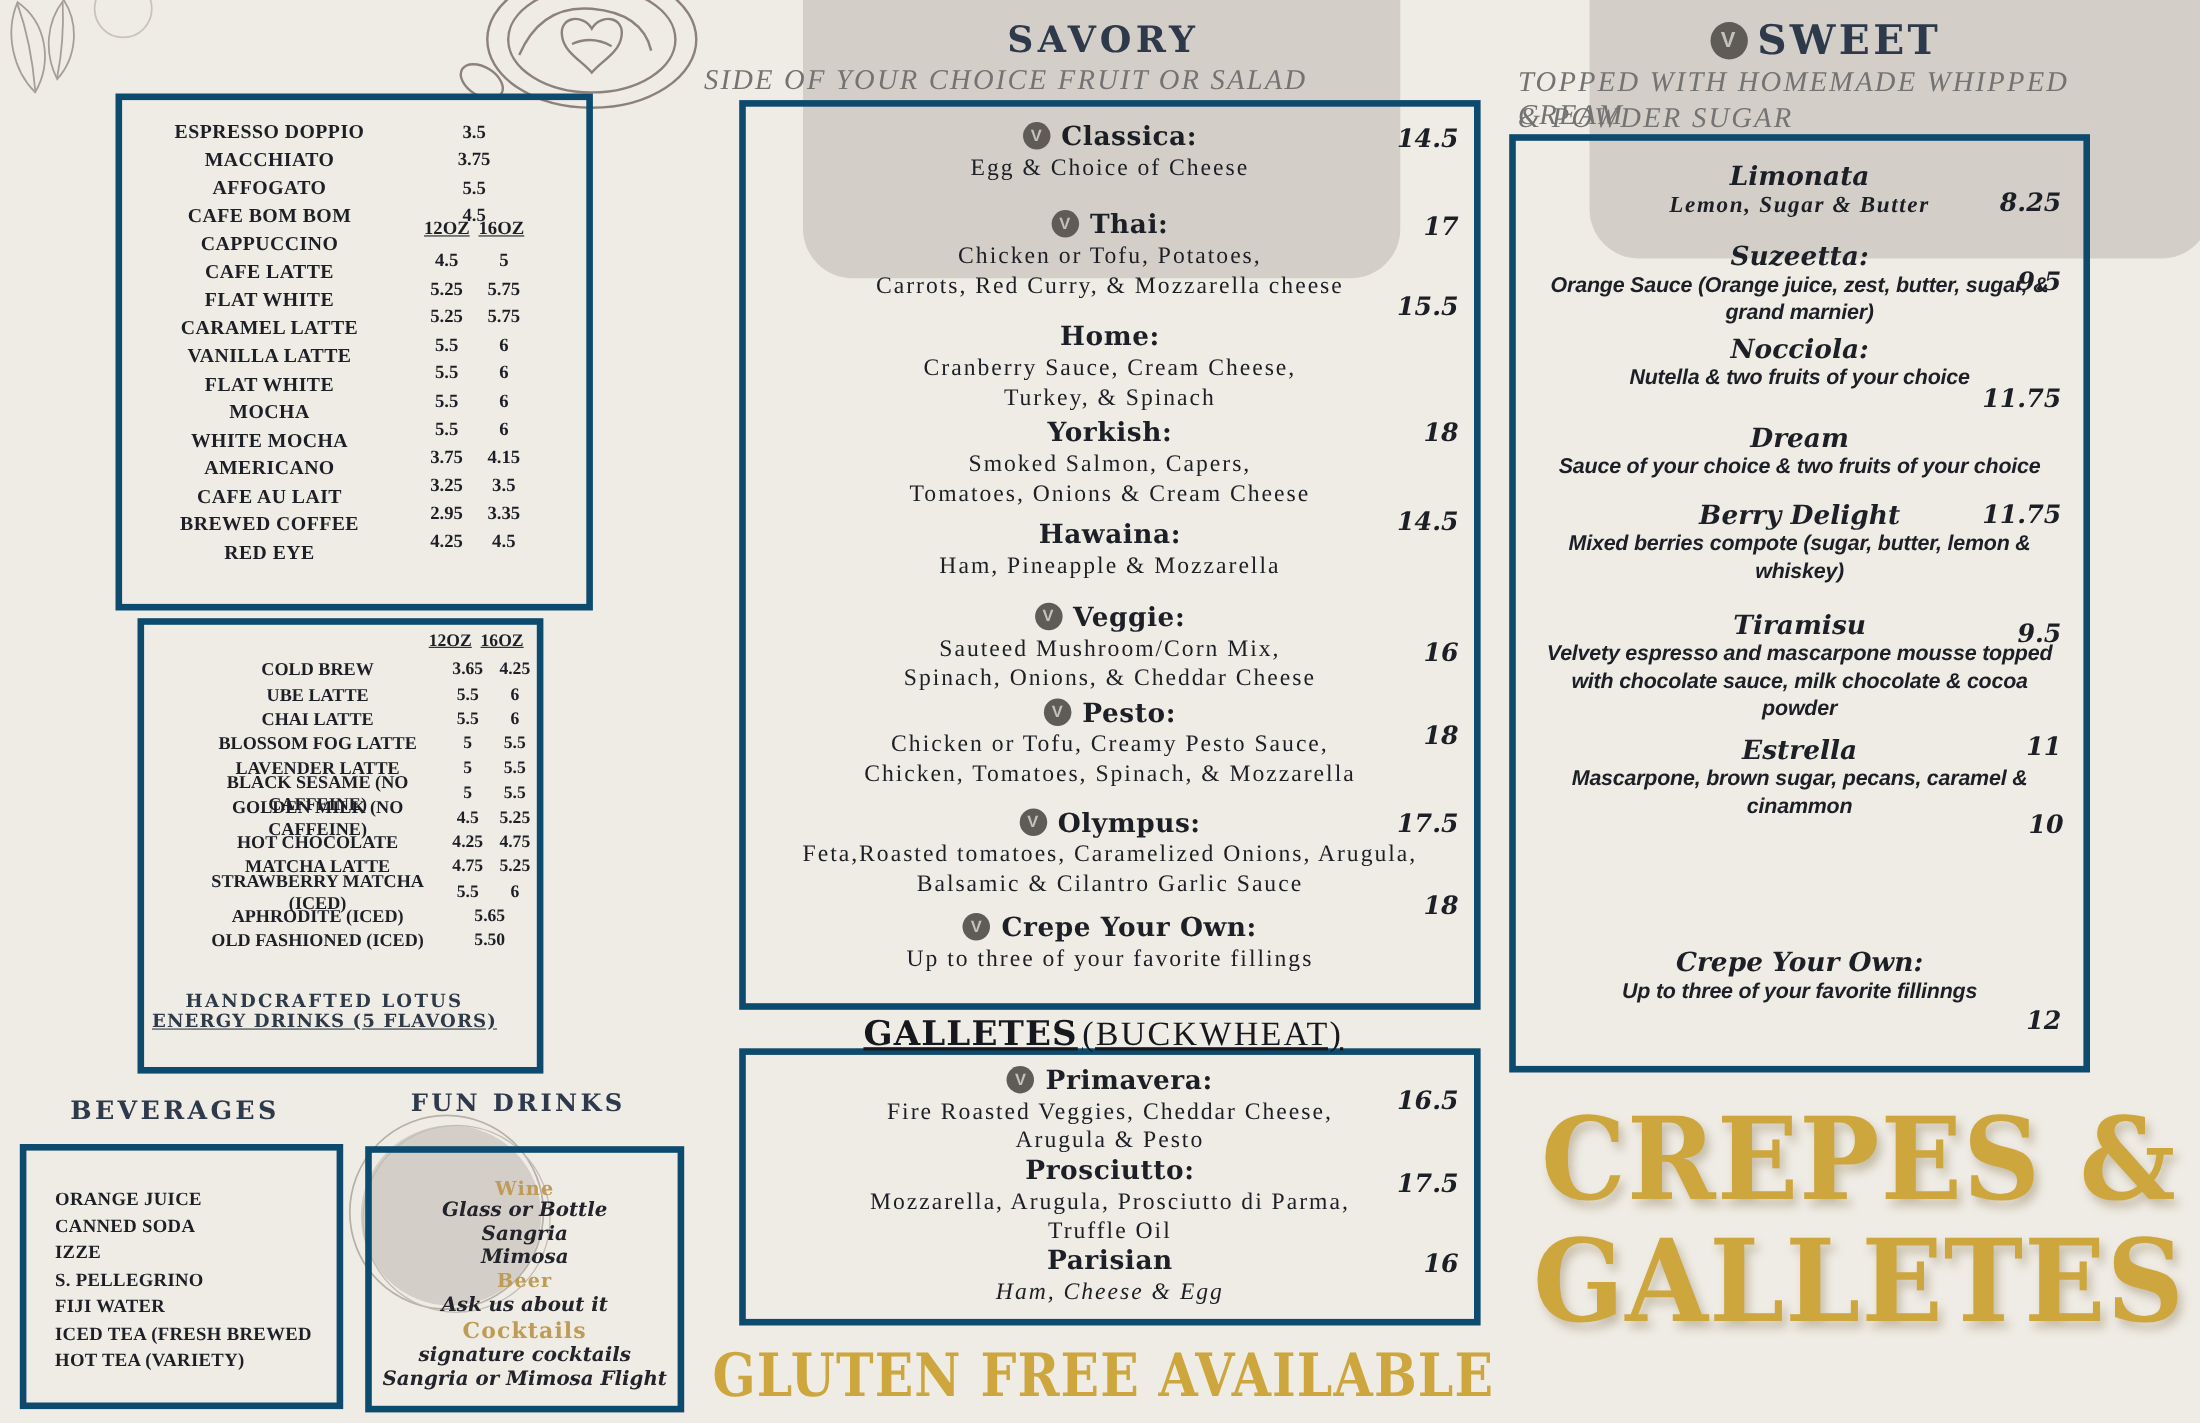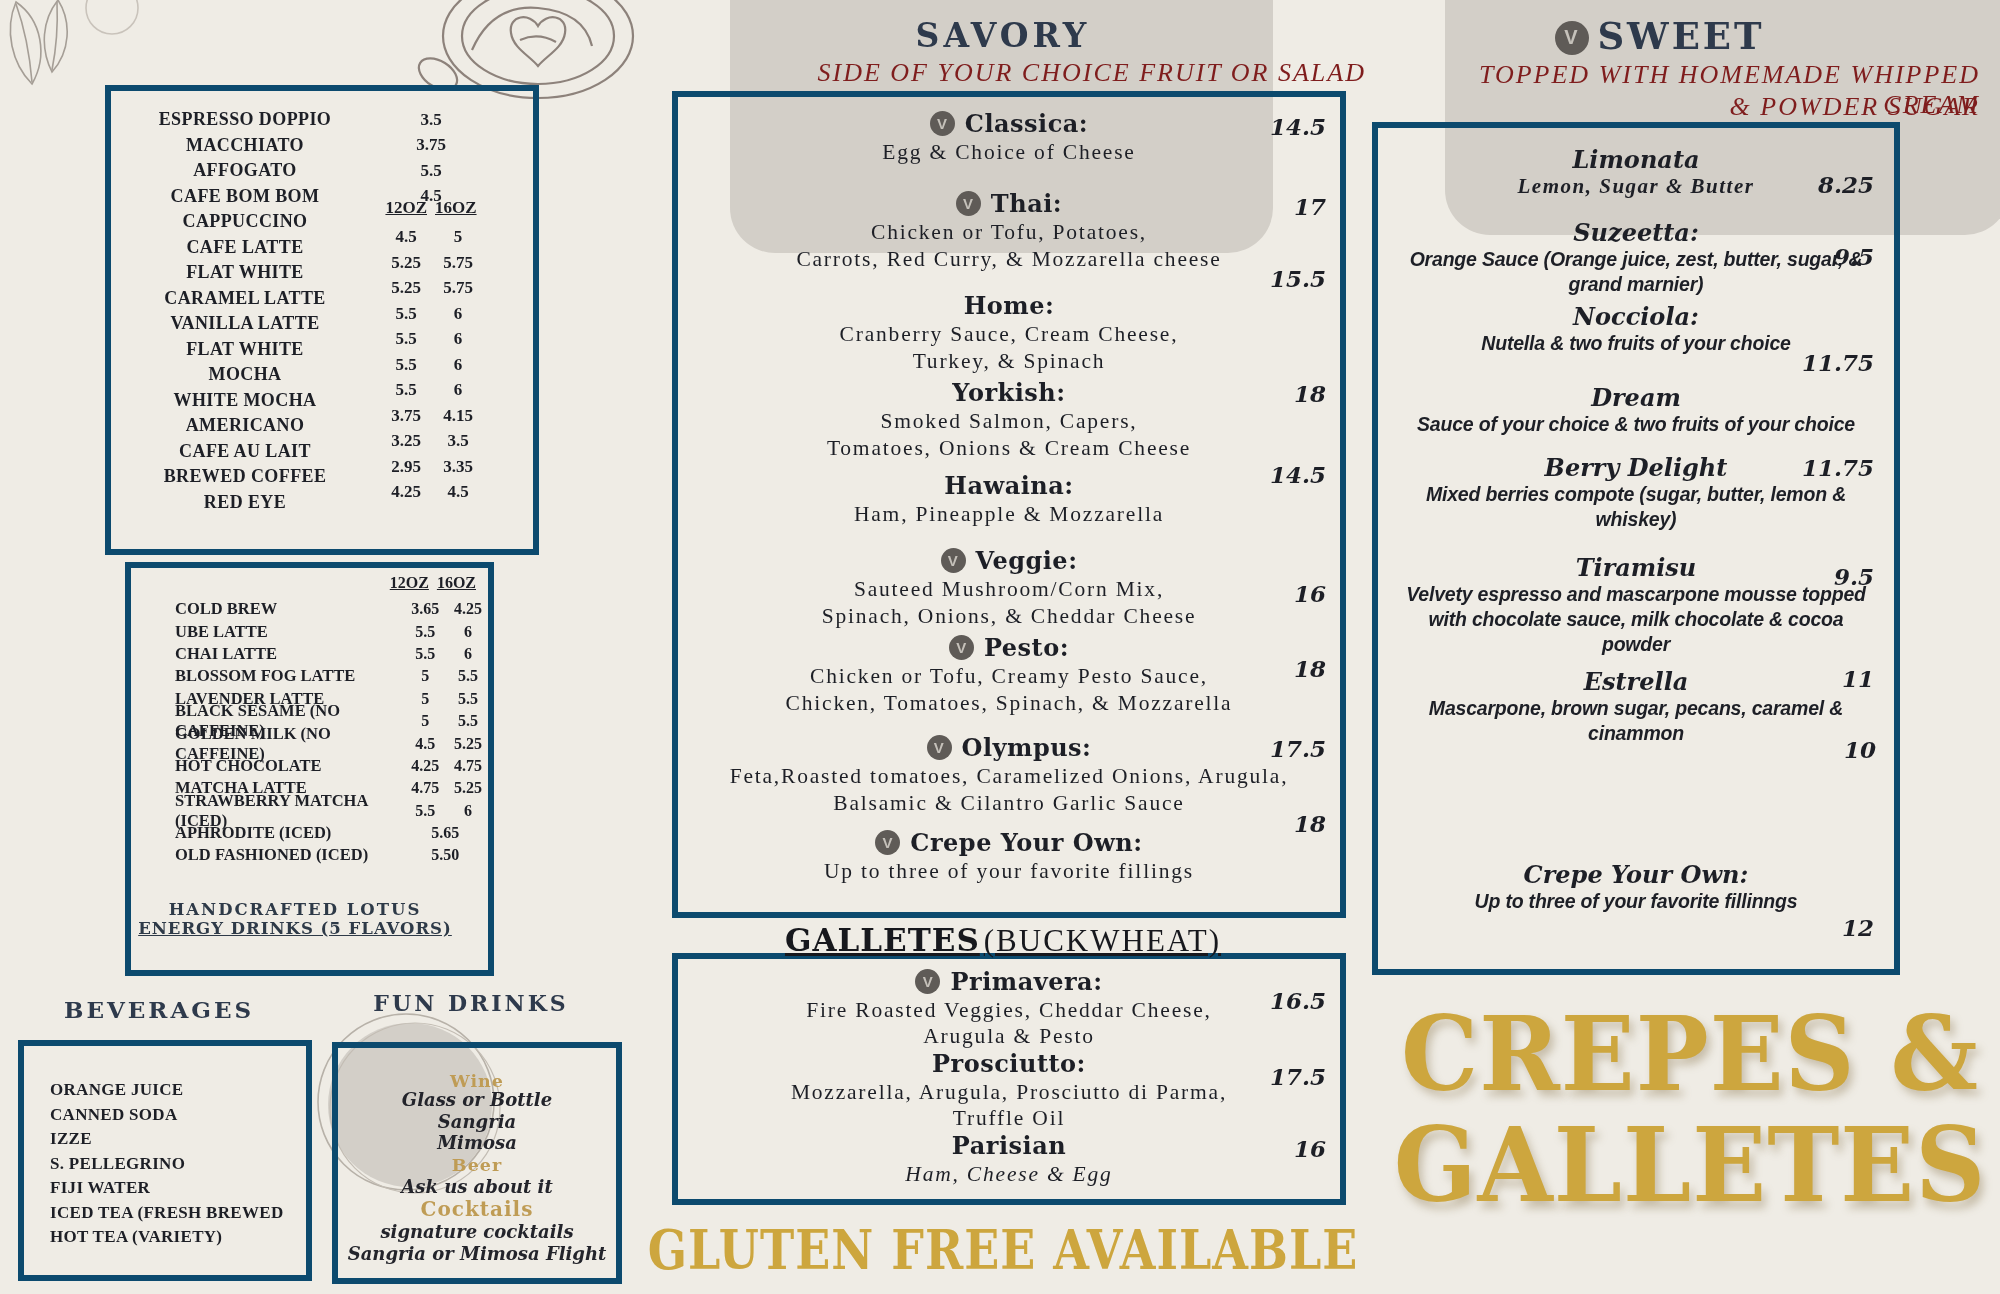--- a/index.html
+++ b/index.html
@@ -7,21 +7,21 @@
         font-family:"Liberation Serif",serif;color:#1d1f26;}
   .abs{position:absolute;}
   .box{position:absolute;border:6px solid #0c4a6e;z-index:3;}
   .blob{position:absolute;background:#d3cfc8;z-index:1;}
   
   .m-row{display:flex;height:25.5px;align-items:center;}
   .m-name{width:268px;text-align:center;font:bold 18px "Liberation Serif",serif;letter-spacing:.4px;}
   .m-p{width:54px;text-align:center;font:bold 17px "Liberation Serif",serif;transform:translateY(-10px);}
   .m-h{font:bold 17px "Liberation Serif",serif;text-decoration:underline;transform:translateY(-14px);display:inline-block;}
   .c-row{display:flex;height:22.4px;align-items:center;}
-  .c-name{width:250px;text-align:left;font:bold 16.5px "Liberation Serif",serif;margin-left:44px;}
+  .c-name{width:250px;text-align:center;font:bold 16.5px "Liberation Serif",serif;margin-left:44px;}
   .c-p{width:50px;text-align:center;font:bold 16px "Liberation Serif",serif;}
   .c-p2{width:44px;text-align:center;font:bold 16px "Liberation Serif",serif;}
   .c-single{width:94px;text-align:center;font:bold 16px "Liberation Serif",serif;}
   .sec-title{position:absolute;text-align:center;font-family:"DejaVu Serif",serif;font-weight:bold;
              color:#2e3a4c;letter-spacing:3px;z-index:4;}
   .bev-item{font:bold 17px "Liberation Serif",serif;line-height:24.5px;letter-spacing:.3px;}
   .fun-line{text-align:center;font:bold italic 18px "DejaVu Serif",serif;line-height:21.5px;color:#23242b;}
   .fun-gold{font:bold 17.5px "DejaVu Serif",serif;font-style:normal;color:#bf9c55;letter-spacing:1px;line-height:20px;}
   
   .vicon{display:inline-flex;align-items:center;justify-content:center;width:25px;height:25px;border-radius:50%;
@@ -30,21 +30,21 @@
   .vicon.lg{width:34px;height:34px;font-size:20px;margin-right:8px;}
   .sv-item{position:absolute;left:10px;right:10px;text-align:center;}
   .sv-name{font:bold 24px "DejaVu Serif",serif;letter-spacing:.5px;line-height:30px;}
   .sv-desc{font:21.5px "Liberation Serif",serif;letter-spacing:1.8px;line-height:27px;white-space:nowrap;}
   .sv-price{position:absolute;right:4px;font:bold italic 23px "DejaVu Serif",serif;margin-left:28px;}
   .sw-item{position:absolute;left:10px;right:10px;text-align:center;}
   .sw-name{font:bold italic 24px "DejaVu Serif",serif;line-height:28px;}
   .sw-desc{font:bold italic 19.5px "Liberation Sans",sans-serif;letter-spacing:-.2px;line-height:25px;white-space:nowrap;}
   .sw-desc.serif{font:bold italic 21px "Liberation Serif",serif;letter-spacing:1.5px;}
   .sw-price{position:absolute;right:10px;font:bold italic 23px "DejaVu Serif",serif;}
-  .subtitle{position:absolute;text-align:right;font-style:italic;color:#7f1d1d;z-index:4;
+  .subtitle{position:absolute;text-align:left;font-style:italic;color:#737373;z-index:4;
             font-family:"Liberation Serif",serif;letter-spacing:2px;}
   .gold-big{position:absolute;text-align:center;color:#cda63e;font-family:"DejaVu Serif",serif;font-weight:bold;z-index:4;}
   .g-head{position:absolute;text-align:center;z-index:4;color:#17181d;}
   .g-head .g1{font:bold 31px "DejaVu Serif",serif;text-decoration:underline;letter-spacing:1px;}
   .g-head .g2{font:31px "Liberation Serif",serif;text-decoration:underline;letter-spacing:2px;}
   svg{display:block;}
 </style>
 </head>
 <body>
 

